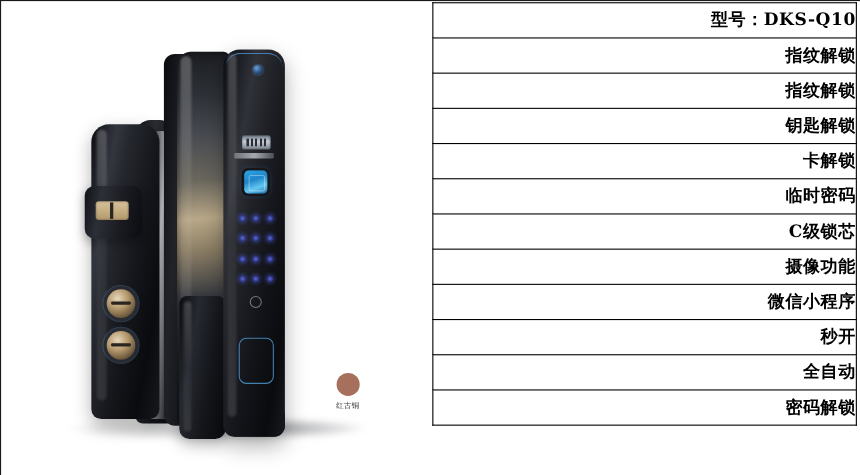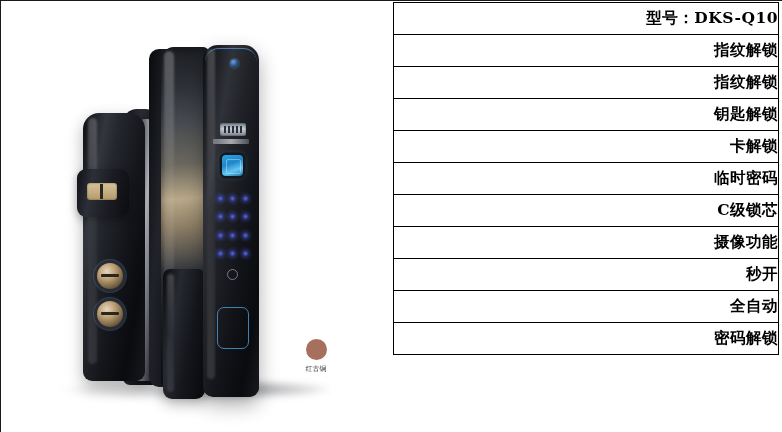--- a/index.html
+++ b/index.html
@@ -493,20 +493,23 @@
       <tr>
         <td>临时密码</td>
       </tr>
       <tr>
         <td>C级锁芯</td>
       </tr>
       <tr>
         <td>摄像功能</td>
       </tr>
       <tr>
+        <td>微信小程序</td>
+      </tr>
+      <tr>
         <td>秒开</td>
       </tr>
       <tr>
         <td>全自动</td>
       </tr>
       <tr>
         <td>密码解锁</td>
       </tr>
     </tbody>
   </table>

